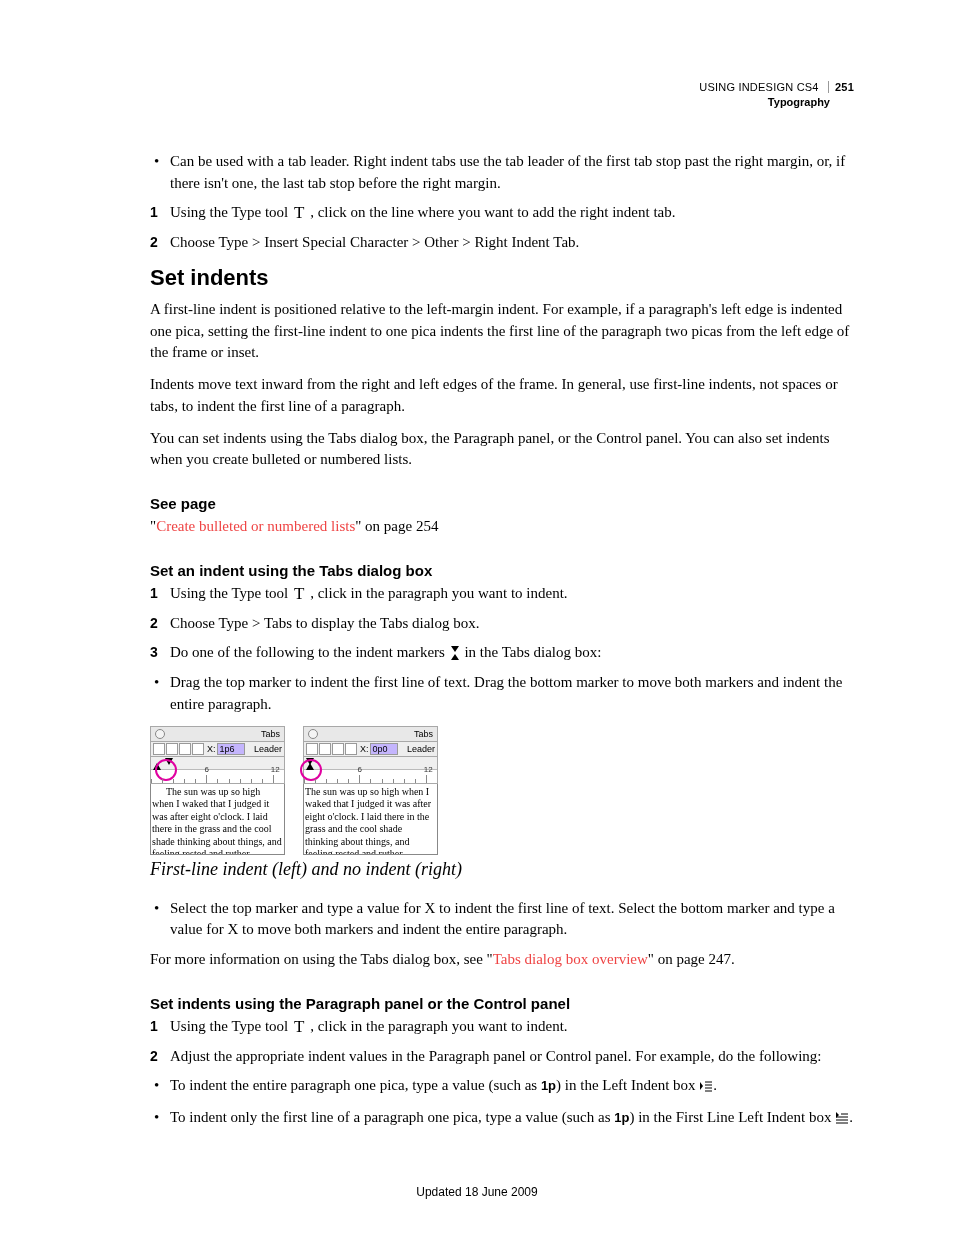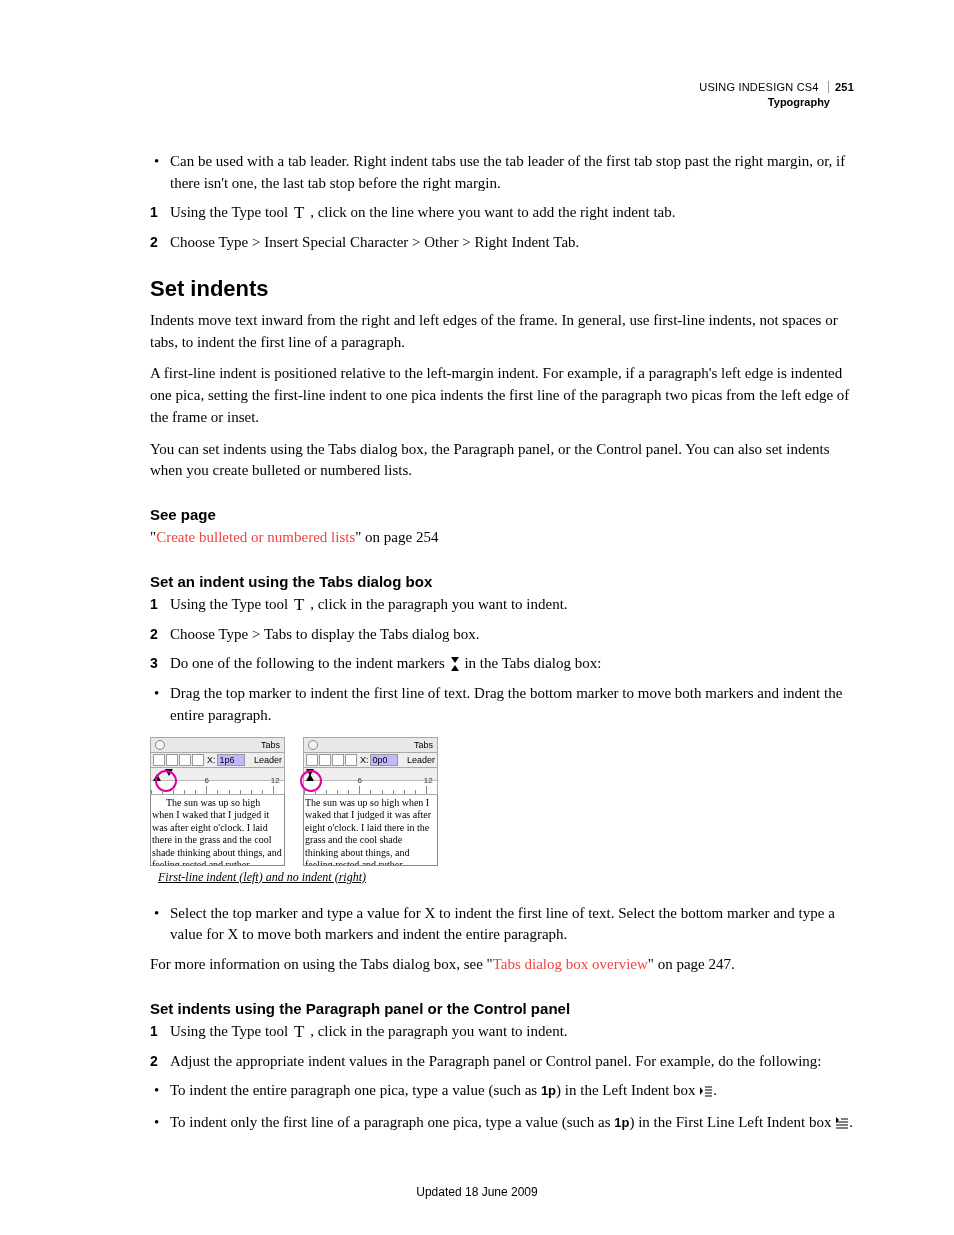--- a/index.html
+++ b/index.html
@@ -68,21 +68,21 @@
     left: 0;
     top: 0;
     font-weight: 700;
     font-family: "Myriad Pro", Arial, sans-serif;
     font-size: 14px;
   }
   h2.section {
     font-family: "Myriad Pro", Arial, sans-serif;
     font-weight: 700;
     font-size: 22px;
-    margin: 22px 0 8px 0;
+    margin: 11px 0 8px 0;
   }
   h3.subhead {
     font-family: "Myriad Pro", Arial, sans-serif;
     font-weight: 700;
     font-size: 15px;
     margin: 24px 0 4px 0;
   }
   p.body {
     margin: 0 0 10px 0;
     line-height: 1.45;
@@ -186,23 +186,22 @@
     border: 1px solid #888; border-top: none;
     font-family: "Times New Roman", serif;
     font-size: 10px; line-height: 1.25;
     padding: 2px 1px 2px 1px;
     height: 66px;
     overflow: hidden;
   }
   .tabs-panel .textblock.indented { text-indent: 14px; }
   .fig-caption {
     font-style: italic;
-    font-size: 12px;
-    margin: 4px 0 18px 8px;
-    text-decoration: underline;
+    font-size: 18px;
+    margin: 4px 0 18px 0;
   }
   .footer {
     position: absolute;
     bottom: 36px;
     left: 0; right: 0;
     text-align: center;
     font-family: Arial, sans-serif;
     font-size: 12px;
   }
   .bold-inline { font-weight: 700; font-family: "Myriad Pro", Arial, sans-serif; font-size: 13px; }
@@ -226,22 +225,22 @@
   <ol class="steps">
     <li>
       <span>Using the Type tool </span>
       <span class="tool-icon">T</span>
       <span> , click on the line where you want to add the right indent tab.</span>
     </li>
     <li>Choose Type &gt; Insert Special Character &gt; Other &gt; Right Indent Tab.</li>
   </ol>
 
   <h2 class="section">Set indents</h2>
+  <p class="body">A first-line indent is positioned relative to the left-margin indent. For example, if a paragraph's left edge is indented one pica, setting the first-line indent to one pica indents the first line of the paragraph two picas from the left edge of the frame or inset.</p>
   <p class="body">Indents move text inward from the right and left edges of the frame. In general, use first-line indents, not spaces or tabs, to indent the first line of a paragraph.</p>
-  <p class="body">A first-line indent is positioned relative to the left-margin indent. For example, if a paragraph's left edge is indented one pica, setting the first-line indent to one pica indents the first line of the paragraph two picas from the left edge of the frame or inset.</p>
   <p class="body">You can set indents using the Tabs dialog box, the Paragraph panel, or the Control panel. You can also set indents when you create bulleted or numbered lists.</p>
 
   <h3 class="subhead">See page</h3>
   <p class="body">
     "<a class="xref">Create bulleted or numbered lists</a><span>" on page 254</span>
   </p>
 
   <h3 class="subhead">Set an indent using the Tabs dialog box</h3>
   <ol class="steps">
     <li>

